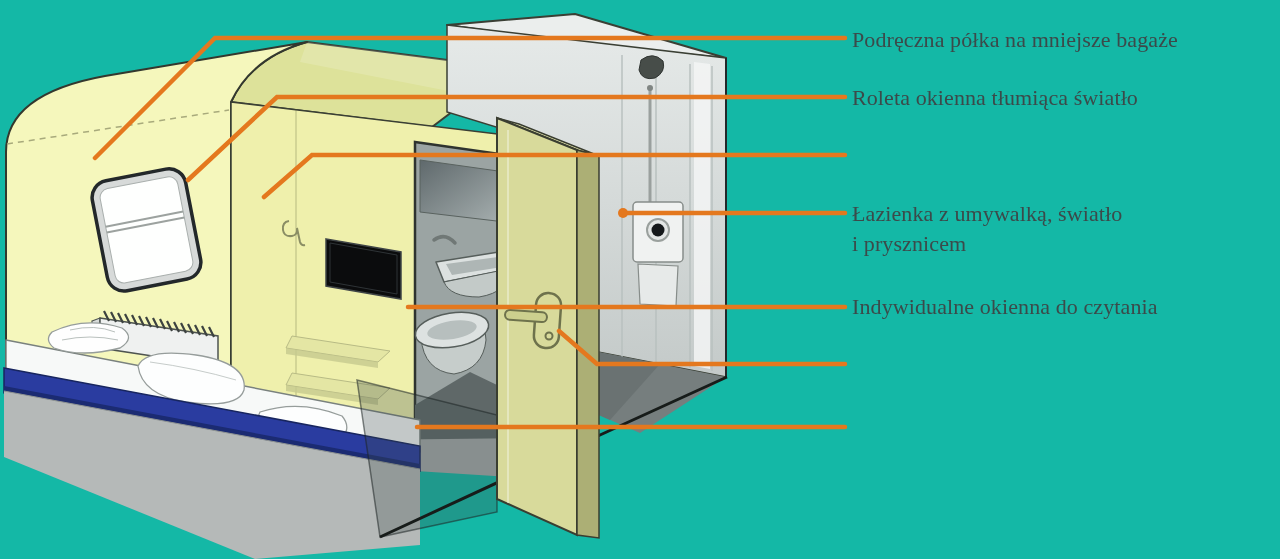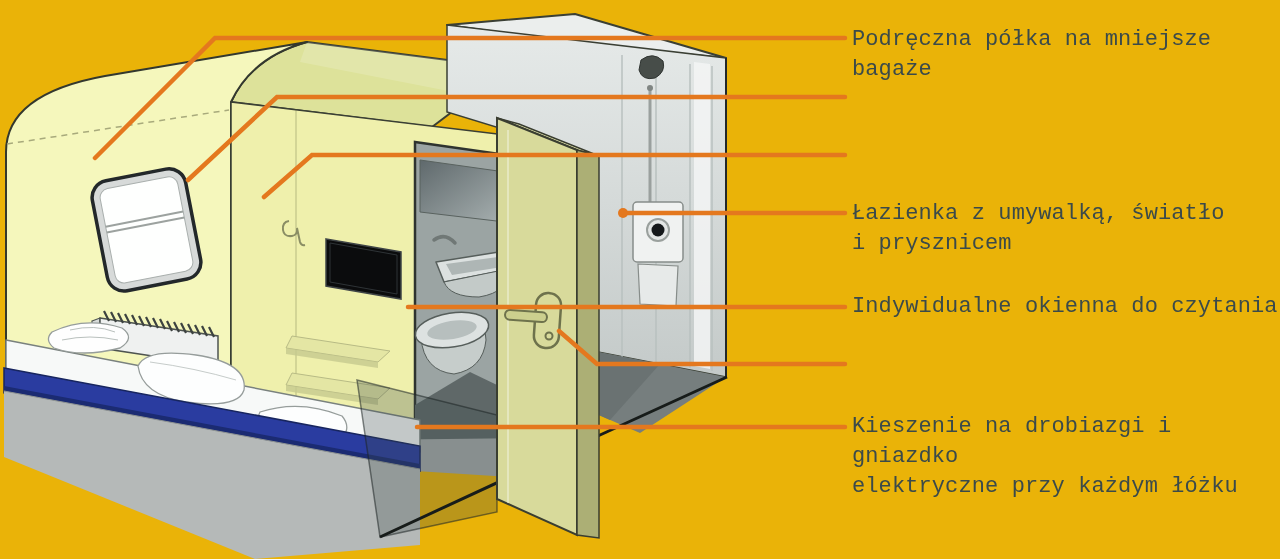--- a/index.html
+++ b/index.html
@@ -1,17 +1,17 @@
 <!DOCTYPE html>
 <html><head>
 <meta charset="utf-8">
 <style>
   html,body{margin:0;padding:0;background:#fff;}
-  .stage{position:relative;width:1280px;height:559px;background:#eab308;overflow:hidden;
-         font-family:Liberation Mono, monospace;}
+  .stage{position:relative;width:1280px;height:559px;background:#14b8a6;overflow:hidden;
+         font-family:Liberation Serif, serif;}
   .stage svg{position:absolute;left:0;top:0;}
   .callout-label{position:absolute;left:852px;font-size:22px;line-height:30px;
                  color:#3B4A4A;white-space:pre-line;letter-spacing:0.1px;}
 </style>
 </head>
 <body>
 
 <div class="stage">
 
 <svg width="1280" height="559" viewBox="0 0 1280 559">
@@ -137,19 +137,18 @@
     <polyline points="845,155 312,155 264,197"></polyline>
     <polyline points="845,213 625,213"></polyline>
     <circle cx="623" cy="213" r="5" fill="#E4781E" stroke="none"></circle>
     <polyline points="845,307 408,307"></polyline>
     <polyline points="845,364 597,364 559,331"></polyline>
     <polyline points="845,427 417,427"></polyline>
   </g>
 </svg>
 
 <div class="callout-label" style="top:25px">Podręczna półka na mniejsze bagaże</div>
+<div class="callout-label" style="top:83px">Roleta okienna tłumiąca światło</div>
 <div class="callout-label" style="top:199px">Łazienka z umywalką, światło
 i prysznicem</div>
 <div class="callout-label" style="top:292px">Indywidualne okienna do czytania</div>
-<div class="callout-label" style="top:412px">Kieszenie na drobiazgi i gniazdko
-elektryczne przy każdym łóżku</div>
 
 </div>
 
 </body></html>

